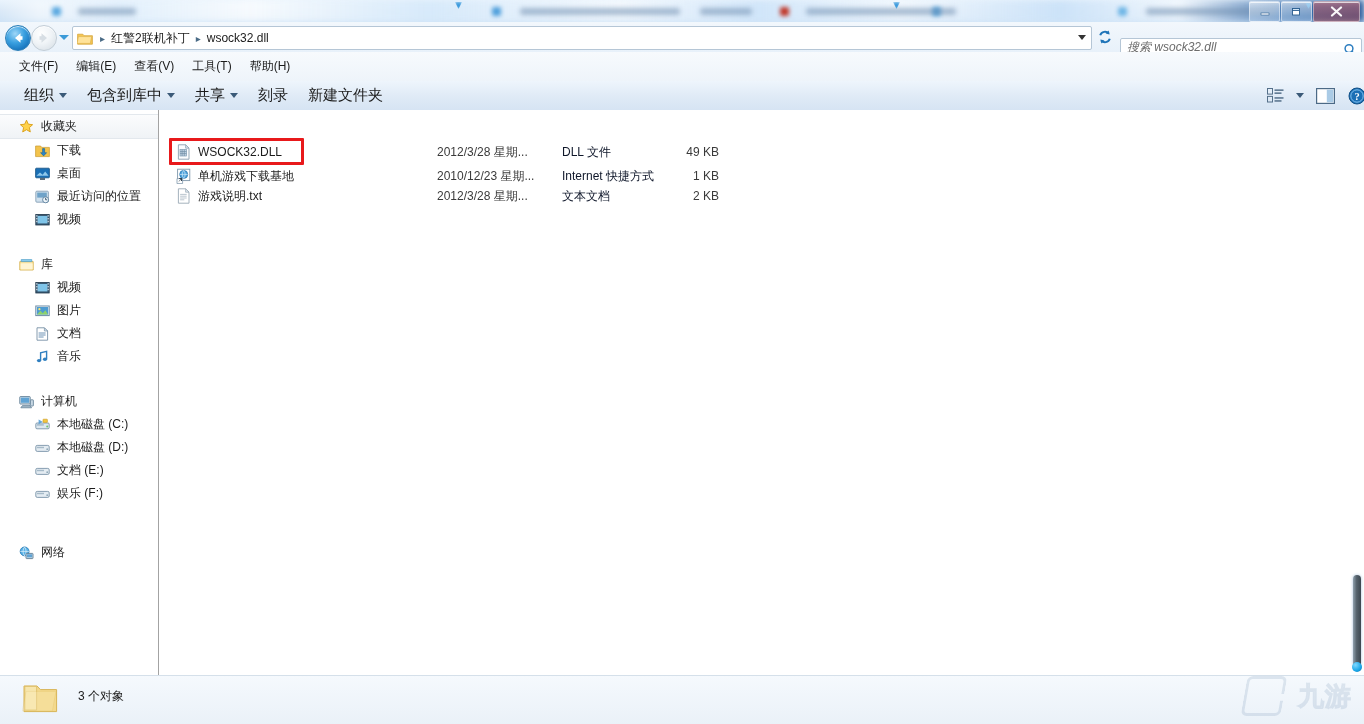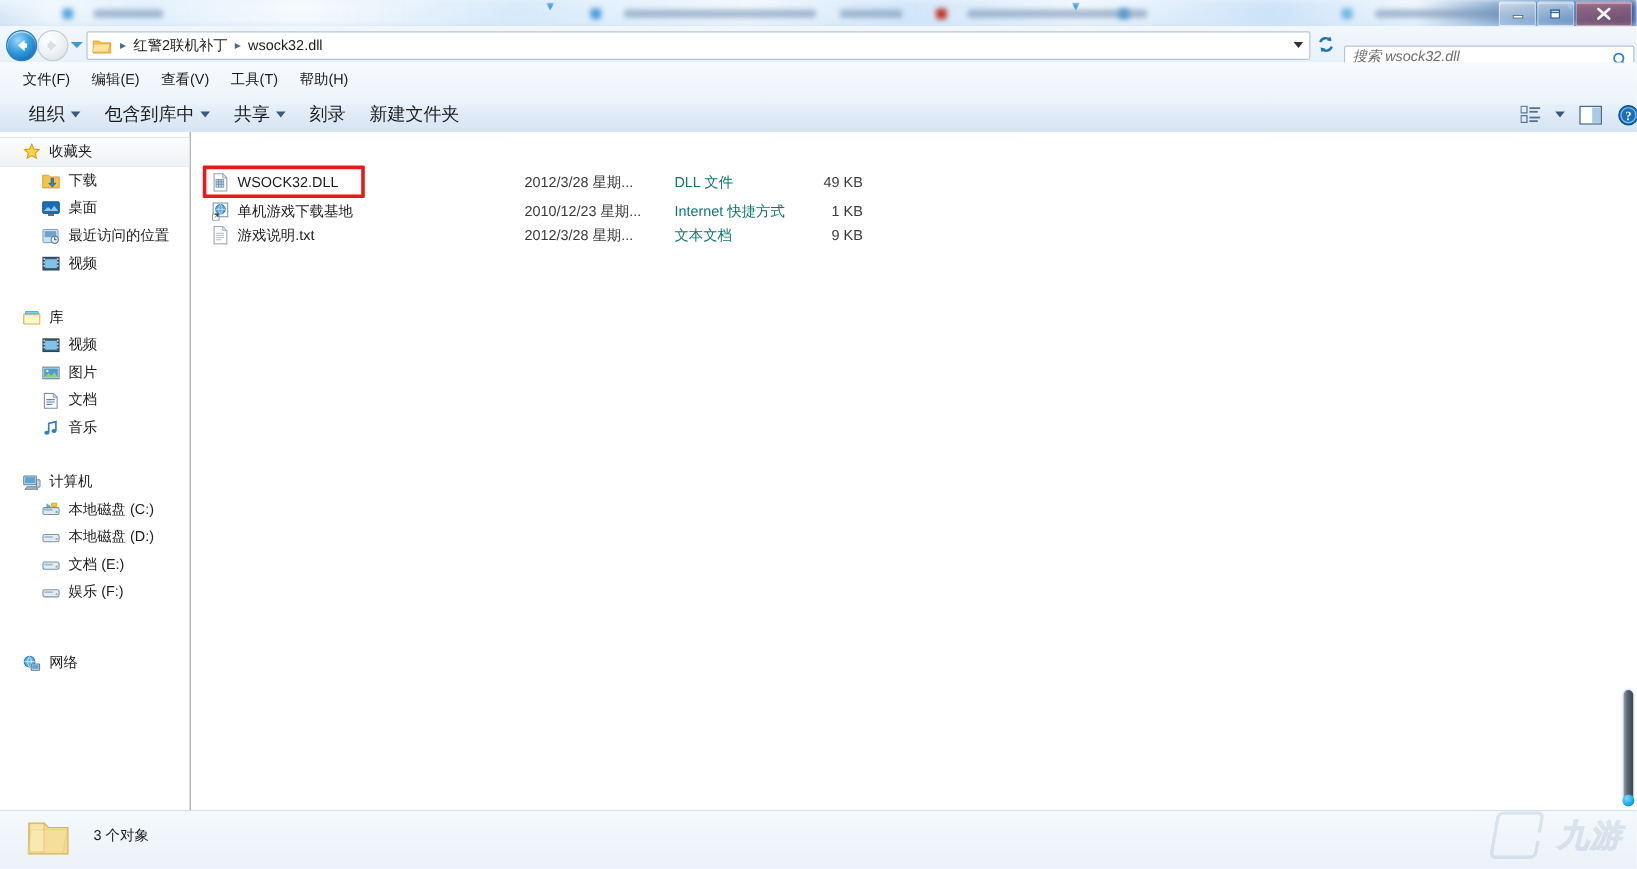--- a/index.html
+++ b/index.html
@@ -156,21 +156,21 @@
     border-right:1px solid #e7edf2;white-space:nowrap;
   }
   .sortmark{
     position:absolute;top:1px;width:9px;height:6px;
     background:#9fb6c8;clip-path:polygon(50% 0,100% 100%,0 100%);
   }
   .filerow{position:absolute;height:20px;left:0;width:1205px;}
   .f-ico{position:absolute;left:17px;top:2px;width:16px;height:16px;}
   .f-name{position:absolute;left:39px;top:2px;font-size:12px;color:#1b1b1b;white-space:nowrap;line-height:16px;}
   .f-date{position:absolute;left:278px;top:2px;font-size:12px;color:#3a3a3a;white-space:nowrap;line-height:16px;}
-  .f-type{position:absolute;left:403px;top:2px;font-size:12px;color:#0f766e;white-space:nowrap;line-height:16px;}
+  .f-type{position:absolute;left:403px;top:2px;font-size:12px;color:#0f172a;white-space:nowrap;line-height:16px;}
   .f-size{position:absolute;left:470px;width:90px;top:2px;font-size:12px;color:#3a3a3a;text-align:right;white-space:nowrap;line-height:16px;}
 
   .redbox{
     position:absolute;left:10px;top:28px;width:135px;height:27px;
     border:3px solid #e8191b;border-radius:1px;box-sizing:border-box;pointer-events:none;
   }
 
   
   .scrollsliver{
     position:absolute;right:3px;top:575px;width:8px;height:92px;
@@ -189,21 +189,20 @@
     background:linear-gradient(180deg,#f5f9fd 0%,#eaf1f8 100%);
     border-top:1px solid #d5e0ea;
   }
   .st-folder{position:absolute;left:22px;top:7px;width:36px;height:32px;}
   .st-text{position:absolute;left:78px;top:12px;font-size:12px;color:#1b1b1b;}
 
   
   .watermark{
     position:absolute;right:8px;bottom:4px;width:112px;height:42px;
     opacity:.16;
-    font-style:italic;
   }
   .wm-txt{
     position:absolute;right:4px;bottom:6px;font-size:26px;font-weight:bold;
     color:#5b7fa6;letter-spacing:1px;
     -webkit-text-stroke:1px #5b7fa6;color:transparent;
   }
   .wm-g{
     position:absolute;right:72px;bottom:4px;width:34px;height:34px;
     border:3px solid #5b7fa6;border-radius:6px;transform:skewX(-10deg);
     clip-path:polygon(0 0,100% 0,100% 45%,55% 45%,55% 62%,100% 62%,100% 100%,0 100%);
@@ -607,21 +606,21 @@
             <path d="M4.1 6.4 h6.6"></path>
               <path d="M4.1 8.2 h6.6"></path>
               <path d="M4.1 10 h6.6"></path>
               <path d="M4.1 11.8 h4.2"></path>
           </g>
         </svg>
       </span>
       <span class="f-name">游戏说明.txt</span>
       <span class="f-date">2012/3/28 星期...</span>
       <span class="f-type">文本文档</span>
-      <span class="f-size">9 KB</span>
+      <span class="f-size">2 KB</span>
     </div>
 
     <div class="redbox"></div>
   </div>
 
   <div class="scrollsliver">
     <div class="knob"></div>
   </div>
 
   <div class="statusbar">

